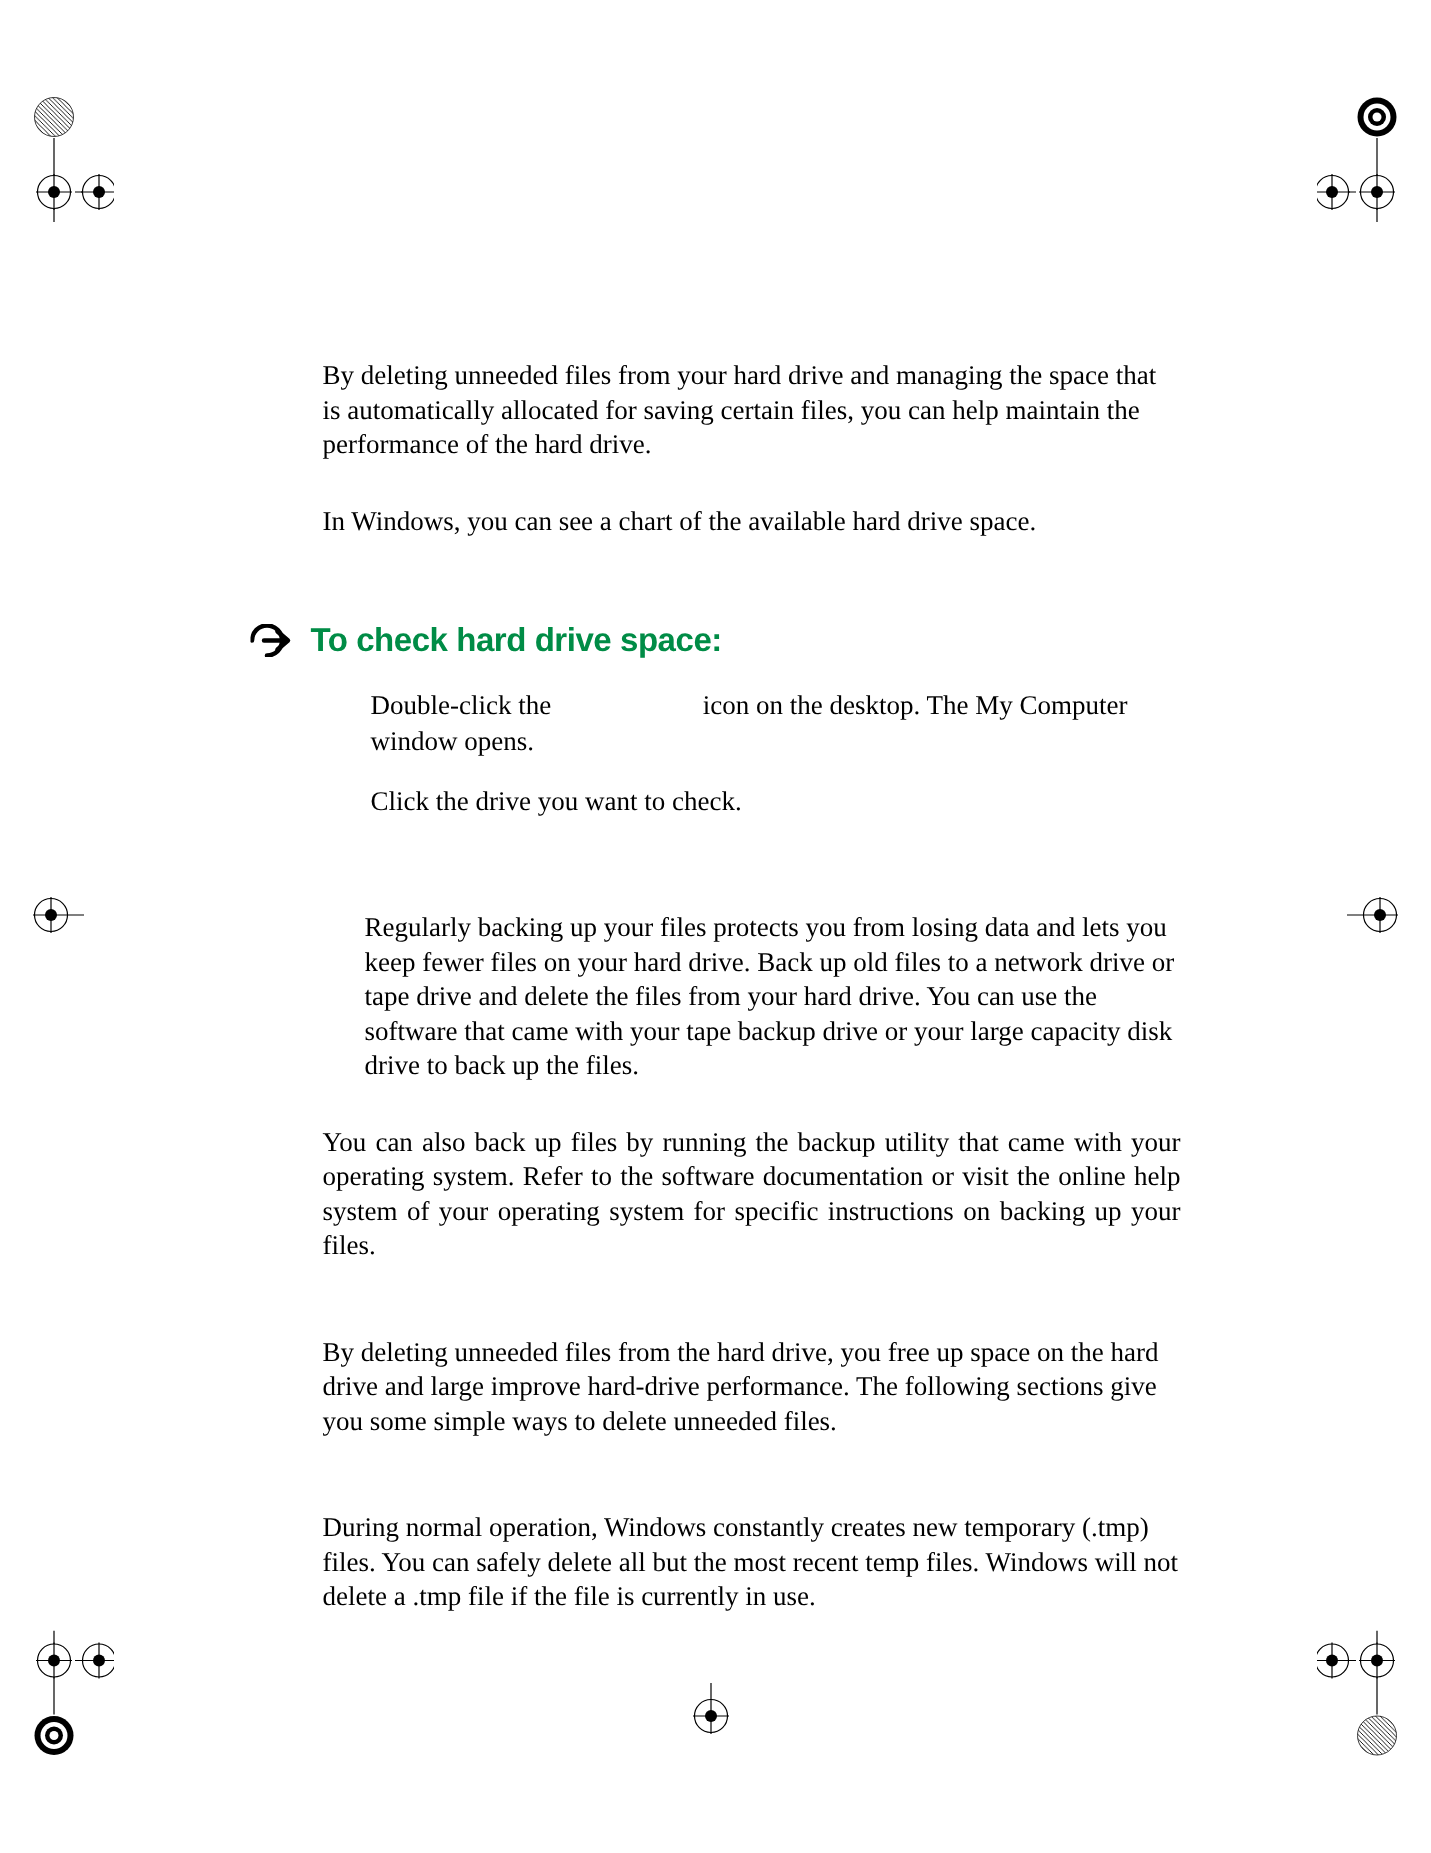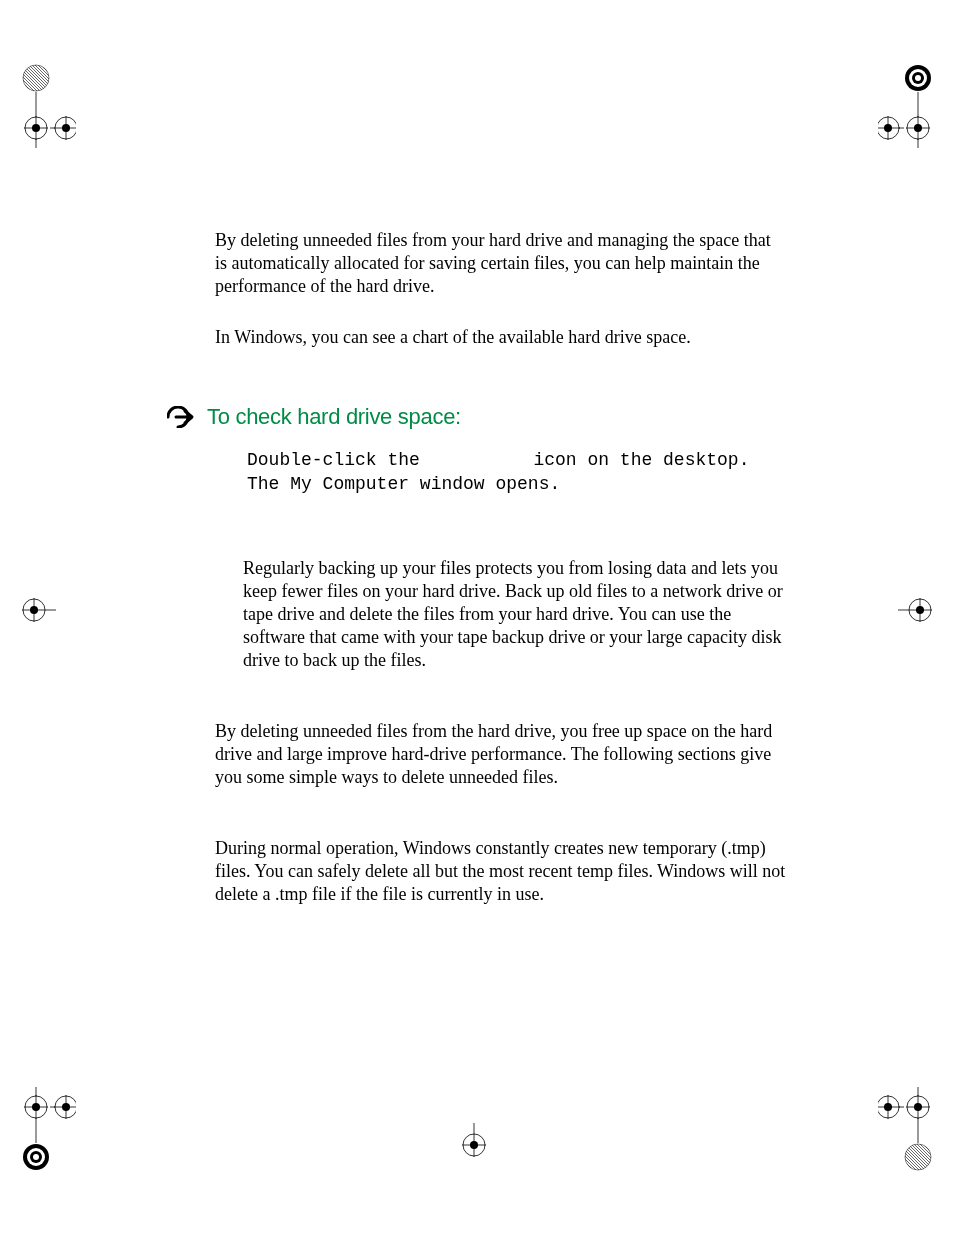--- a/index.html
+++ b/index.html
@@ -8,50 +8,49 @@
     width: 954px;
     height: 1235px;
     background: #ffffff;
     font-family: "Palatino Linotype", "Book Antiqua", Palatino, Georgia, serif;
     color: #000;
     position: relative;
   }
   .content {
     position: absolute;
     left: 215px;
-    top: 229px;
+    top: 239px;
     width: 572px;
     font-size: 18px;
     line-height: 1.28;
   }
   .para { margin-bottom: 28px; }
   .sect-heading {
     position: relative;
     margin-left: -48px;
     margin-top: 54px;
     margin-bottom: 18px;
     display: flex;
     align-items: center;
     gap: 10px;
     color: #008c46;
     font-family: "Arial Narrow", Arial, Helvetica, sans-serif;
-    font-weight: 400;
+    font-weight: 700;
     font-size: 22px;
     letter-spacing: -0.3px;
   }
   .sect-heading svg { flex: 0 0 auto; }
   .step-list {
     margin: 0 0 36px 32px;
     padding: 0;
     list-style: none;
   }
   .step-list li {
     margin-bottom: 16px;
     line-height: 1.32;
-    font-family: Liberation Mono, monospace;
   }
   .regmark {
     position: absolute;
     width: 54px;
     height: 84px;
   }
   .regmark.tl { left: 22px; top: 64px; }
   .regmark.tr { right: 22px; top: 64px; transform: scaleX(-1); }
   .regmark.bl { left: 22px; bottom: 64px; transform: scaleY(-1); }
   .regmark.br { right: 22px; bottom: 64px; transform: scale(-1,-1); }
@@ -75,24 +74,26 @@
       <path d="M1 11 A10 10 0 1 1 11 21" fill="none" stroke="#000" stroke-width="3" stroke-linecap="round"></path>
       <path d="M9 11 L23 11 M18 5 L25 11 L18 17" fill="none" stroke="#000" stroke-width="3" stroke-linecap="round" stroke-linejoin="round"></path>
     </svg>
     <span>To check hard drive space:</span>
   </div>
 
   <ol class="step-list">
     <li>
       <span>Double-click the </span><span class="gap" style="width:92px;"></span><span> icon on the desktop. The My Computer window opens.</span>
     </li>
+    <li>Click the drive you want to check.</li>
   </ol>
 
   <div class="para" style="margin-top:60px;margin-left:28px;">Regularly backing up your files protects you from losing data and lets you keep fewer files on your hard drive. Back up old files to a network drive or tape drive and delete the files from your hard drive. You can use the software that came with your tape backup drive or your large capacity disk drive to back up the files.</div>
 
+  <div class="para" style="text-align:justify;">You can also back up files by running the backup utility that came with your operating system. Refer to the software documentation or visit the online help system of your operating system for specific instructions on backing up your files.</div>
 
   <div class="para" style="margin-top:48px;">By deleting unneeded files from the hard drive, you free up space on the hard drive and large improve hard-drive performance. The following sections give you some simple ways to delete unneeded files.</div>
 
   <div class="para" style="margin-top:48px;">During normal operation, Windows constantly creates new temporary (.tmp) files. You can safely delete all but the most recent temp files. Windows will not delete a .tmp file if the file is currently in use.</div>
 
 </div>
 
 <div class="regmark tl">
   <svg width="54" height="84" viewBox="0 0 54 84">
     <defs>

